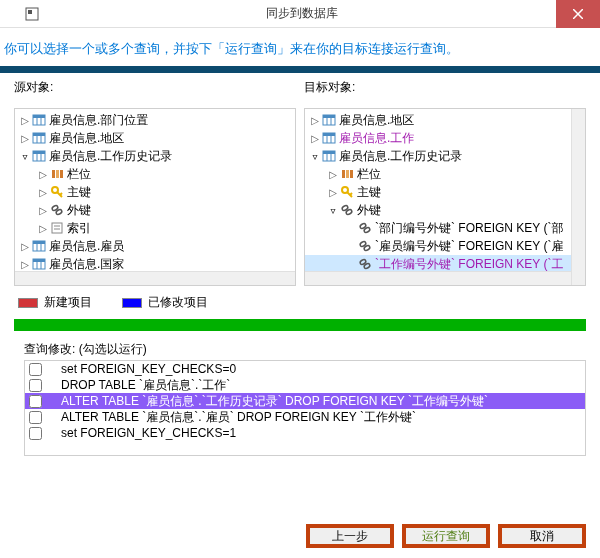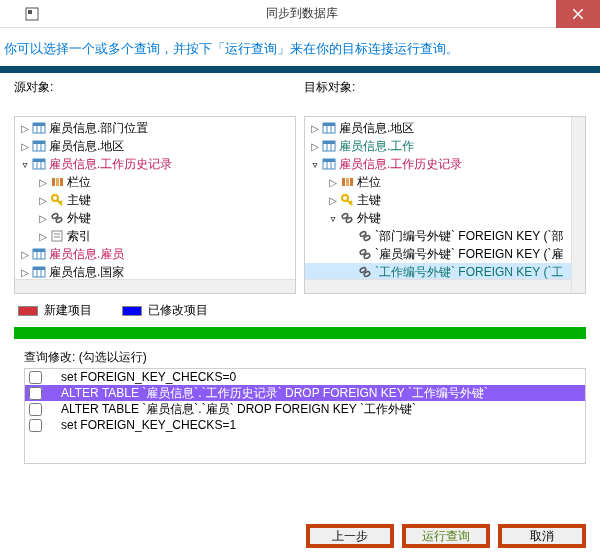--- a/index.html
+++ b/index.html
@@ -4,30 +4,30 @@
 <style>
   * { box-sizing: border-box; margin: 0; padding: 0; }
   body { font-family: "Microsoft YaHei", "Segoe UI", sans-serif; font-size: 12px; background: #fff; width: 600px; height: 558px; overflow: hidden; position: relative; }
   .titlebar { height: 28px; background: #fff; border-bottom: 1px solid #e0e0e0; display: flex; align-items: center; padding-left: 16px; }
   .titlebar .icon { width: 20px; height: 20px; margin: 0 6px; display: flex; align-items: center; justify-content: center; }
   .titlebar .title { flex: 1; text-align: center; font-size: 12px; color: #333; }
   .titlebar .close { width: 44px; height: 28px; background: #c75050; color: #fff; display: flex; align-items: center; justify-content: center; font-size: 14px; }
   .instruction { padding: 12px 18px 8px 4px; color: #0078d7; font-size: 13px; border-bottom: 7px solid #0c4a6e; margin-bottom: 6px; }
   .panels { display: flex; padding: 0 14px; gap: 8px; }
   .panel { flex: 1; min-width: 0; }
-  .panel-label { font-size: 12px; color: #000; margin-bottom: 20px; }
+  .panel-label { font-size: 12px; color: #000; margin-bottom: 12px; }
   .tree { border: 1px solid #cfcfcf; height: 178px; overflow: auto; background: #fff; position: relative; }
   .tree-inner { padding: 2px 0; }
   .node { display: flex; align-items: center; height: 18px; white-space: nowrap; }
   .node .arrow { width: 12px; text-align: center; color: #595959; font-size: 10px; }
   .node .arrow.expanded { color: #000; }
   .node .icon { width: 16px; height: 16px; display: flex; align-items: center; justify-content: center; margin-right: 2px; }
   .node .lbl { color: #000; }
-  .node .lbl.blue { color: #be185d; }
-  .node .lbl.red { color: #0f766e; }
+  .node .lbl.blue { color: #000000; }
+  .node .lbl.red { color: #a21caf; }
   .node.selected { background: #cee8ff; }
   .i0 { padding-left: 4px; }
   .i1 { padding-left: 22px; }
   .i2 { padding-left: 40px; }
   .scrollbar-stub { position: absolute; bottom: 0; left: 0; right: 0; height: 14px; background: #f0f0f0; border-top: 1px solid #e0e0e0; }
   .scrollbar-stub2 { position: absolute; top: 0; right: 0; bottom: 0; width: 14px; background: #f0f0f0; border-left: 1px solid #e0e0e0; }
   .legend { padding: 8px 18px 4px 18px; display: flex; gap: 30px; align-items: center; }
   .legend .item { display: flex; align-items: center; gap: 6px; }
   .legend .swatch { width: 20px; height: 10px; border: 1px solid #888; }
   .progress { margin: 4px 14px 10px 14px; height: 12px; background: #00b000; }
@@ -321,20 +321,24 @@
 
 <div class="progress"></div>
 
 <div class="query-section">
   <div class="query-label">查询修改: (勾选以运行)</div>
   <div class="query-list" id="query-list">
       <div class="query-row">
         <input type="checkbox" style="">
         <span class="text">set FOREIGN_KEY_CHECKS=0</span>
       </div>
+      <div class="query-row">
+        <input type="checkbox" style="">
+        <span class="text">DROP TABLE `雇员信息`.`工作`</span>
+      </div>
       <div class="query-row selected">
         <input type="checkbox" style="">
         <span class="text">ALTER TABLE `雇员信息`.`工作历史记录` DROP FOREIGN KEY `工作编号外键`</span>
       </div>
       <div class="query-row">
         <input type="checkbox" style="">
         <span class="text">ALTER TABLE `雇员信息`.`雇员` DROP FOREIGN KEY `工作外键`</span>
       </div>
       <div class="query-row">
         <input type="checkbox" style="">

